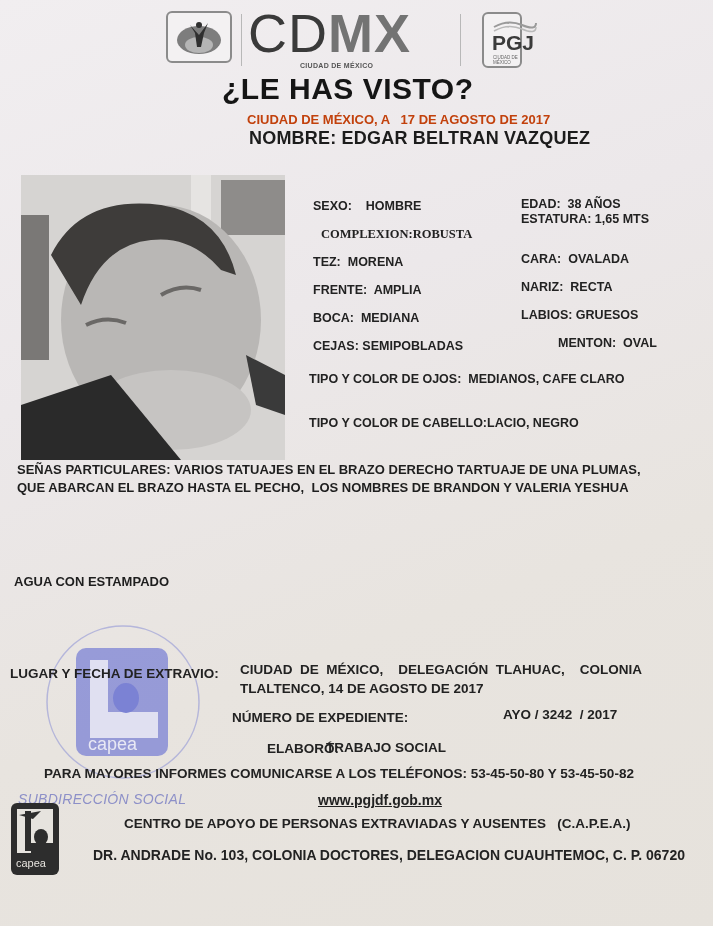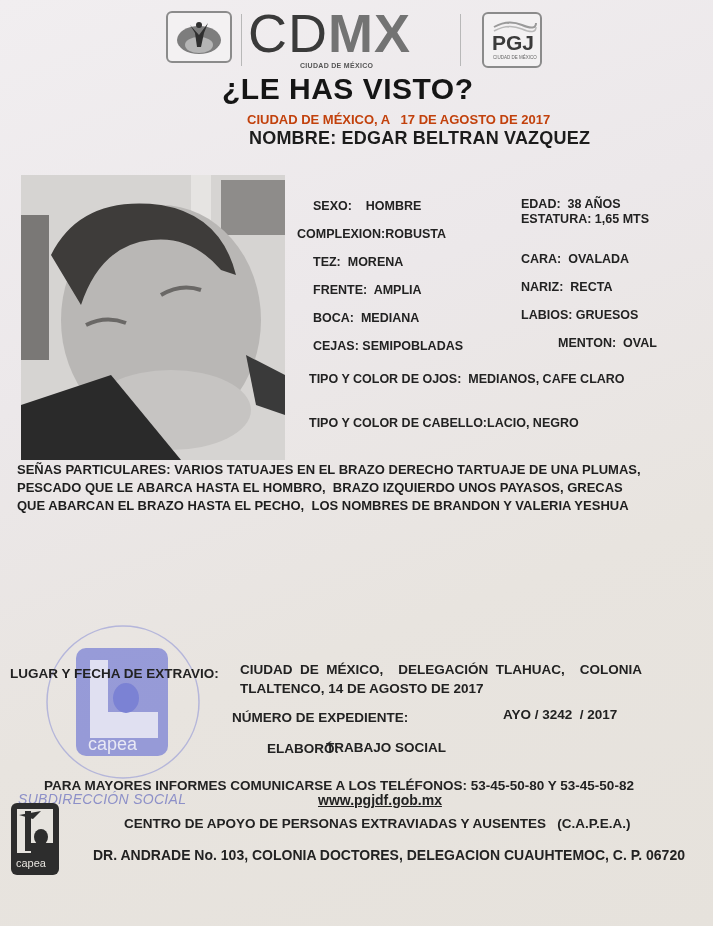--- a/index.html
+++ b/index.html
@@ -54,21 +54,21 @@
     <path d="M22 12 L31 22 L40 10 L36 20 L33 34 L29 34 L27 20 Z" fill="#2f2f2f"></path>
     <circle cx="31" cy="12" r="3" fill="#2f2f2f"></circle>
   </svg>
 </div>
 <div class="vline" style="left:241px;top:14px;height:52px;"></div>
 <div class="cdmx-text">
   <span class="thin">CD</span><span class="thick">MX</span>
 </div>
 <div class="cdmx-sub">CIUDAD DE MÉXICO</div>
 <div class="vline" style="left:460px;top:14px;height:52px;"></div>
-<div class="logo-box" style="left:482px;top:12px;width:60px;height:56px;">
+<div class="logo-box" style="left:482px;top:12px;width:40px;height:56px;">
   <svg width="56" height="16" viewBox="0 0 56 16" style="position:absolute;left:2px;top:3px;">
     <path d="M8 10 Q22 2 36 8 T50 6" stroke="#9a9a9a" stroke-width="2" fill="none"></path>
     <path d="M8 14 Q22 6 36 12 T50 10" stroke="#b9b9b9" stroke-width="1.5" fill="none"></path>
   </svg>
   <div style="position:absolute;left:8px;top:17px;font-size:21px;font-weight:bold;color:#3b3b3b;">PGJ</div>
   <div style="position:absolute;left:9px;top:41px;font-size:4.5px;color:#666;">CIUDAD DE MÉXICO</div>
 </div>
 
 <div class="title">¿LE HAS VISTO?</div>
 <div class="dateline" style="white-space:pre;">CIUDAD DE MÉXICO, A   17 DE AGOSTO DE 2017</div>
@@ -85,40 +85,40 @@
     <ellipse cx="150" cy="235" rx="80" ry="40" fill="#c6c4c2"></ellipse>
     <path d="M0 230 L90 200 L160 285 L0 285 Z" fill="#2a2a2a"></path>
     <path d="M225 180 L264 200 L264 240 L235 230 Z" fill="#3a3a3a"></path>
     <path d="M65 150 Q85 140 105 148" stroke="#6a6866" stroke-width="4" fill="none"></path>
     <path d="M140 120 Q160 108 180 115" stroke="#6a6866" stroke-width="4" fill="none"></path>
   </svg>
 </div>
 
 <div class="field" style="left:313px;top:199px;white-space:pre;">SEXO:    HOMBRE</div>
 <div class="field" style="left:521px;top:197px;white-space:pre;">EDAD:  38 AÑOS</div>
-<div class="field" style="left:297px;top:227px;">COMPLEXION:ROBUSTA</div>
+<div class="field" style="left:321px;top:227px;font-family:Liberation Serif, serif;">COMPLEXION:ROBUSTA</div>
 <div class="field" style="left:521px;top:212px;">ESTATURA: 1,65 MTS</div>
 <div class="field" style="left:313px;top:255px;white-space:pre;">TEZ:  MORENA</div>
 <div class="field" style="left:521px;top:252px;white-space:pre;">CARA:  OVALADA</div>
 <div class="field" style="left:313px;top:283px;white-space:pre;">FRENTE:  AMPLIA</div>
 <div class="field" style="left:521px;top:280px;white-space:pre;">NARIZ:  RECTA</div>
 <div class="field" style="left:313px;top:311px;white-space:pre;">BOCA:  MEDIANA</div>
 <div class="field" style="left:521px;top:308px;">LABIOS: GRUESOS</div>
 <div class="field" style="left:313px;top:339px;">CEJAS: SEMIPOBLADAS</div>
 <div class="field" style="left:525px;top:336px;white-space:pre;padding-left:33px;">MENTON:  OVAL</div>
 <div class="field" style="left:309px;top:372px;white-space:pre;">TIPO Y COLOR DE OJOS:  MEDIANOS, CAFE CLARO</div>
 <div class="field" style="left:309px;top:416px;">TIPO Y COLOR DE CABELLO:LACIO, NEGRO</div>
 
 <div class="para" style="left:17px;top:461px;width:690px;">
   <div>SEÑAS PARTICULARES: VARIOS TATUAJES EN EL BRAZO DERECHO TARTUAJE DE UNA PLUMAS,</div>
-  <div style="white-space:pre;">PESCADO QUE LE ABARCA HASTA EL HOMBRO,  BRAZO IZQUIERDO UNOS PAYASOS, GRECAS</div>
   <div style="white-space:pre;">QUE ABARCAN EL BRAZO HASTA EL PECHO,  LOS NOMBRES DE BRANDON Y VALERIA YESHUA</div>
 </div>
 
 <div class="para" style="left:14px;top:573px;width:690px;">
+  <div>AGUA CON ESTAMPADO</div>
 </div>
 
 <div class="stamp">
   <svg width="170" height="165" viewBox="0 0 170 165">
     <circle cx="85" cy="82" r="76" fill="none" stroke="#8a8fd6" stroke-width="1.5" opacity="0.55"></circle>
     <rect x="38" y="28" width="92" height="108" rx="10" fill="#7b82d4" opacity="0.75"></rect>
     <rect x="52" y="40" width="18" height="78" fill="#e8e8f4" opacity="0.9"></rect>
     <rect x="70" y="92" width="50" height="26" fill="#e8e8f4" opacity="0.9"></rect>
     <ellipse cx="88" cy="78" rx="13" ry="15" fill="#7b82d4"></ellipse>
     <text x="50" y="130" font-family="Liberation Sans, sans-serif" font-size="18" fill="#e8e8f4">capea</text>
@@ -128,21 +128,21 @@
 <div class="field" style="left:10px;top:666px;font-size:13.5px;">LUGAR Y FECHA DE EXTRAVIO:</div>
 <div class="field" style="left:240px;top:662px;font-size:13.5px;white-space:pre;">CIUDAD  DE  MÉXICO,    DELEGACIÓN  TLAHUAC,    COLONIA</div>
 <div class="field" style="left:240px;top:681px;font-size:13.5px;">TLALTENCO, 14 DE AGOSTO DE 2017</div>
 
 <div class="field" style="left:232px;top:710px;font-size:13.5px;">NÚMERO DE EXPEDIENTE:</div>
 <div class="field" style="left:503px;top:707px;font-size:13.5px;white-space:pre;">AYO / 3242  / 2017</div>
 
 <div class="field" style="left:232px;top:741px;font-size:13.5px;margin-left:35px;">ELABORÓ:</div>
 <div class="field" style="left:326px;top:740px;font-size:13.5px;">TRABAJO SOCIAL</div>
 
-<div class="footer-line" style="left:44px;top:766px;font-size:13.5px;margin-top:12px;">PARA MAYORES INFORMES COMUNICARSE A LOS TELÉFONOS: 53-45-50-80 Y 53-45-50-82</div>
+<div class="footer-line" style="left:44px;top:766px;font-size:13.5px;">PARA MAYORES INFORMES COMUNICARSE A LOS TELÉFONOS: 53-45-50-80 Y 53-45-50-82</div>
 <div class="abs" style="left:18px;top:791px;font-size:14px;color:#8d90c8;font-style:italic;letter-spacing:0.3px;">SUBDIRECCIÓN SOCIAL</div>
 <a class="footer-line url" style="left:318px;top:792px;font-size:14px;color:#222;">www.pgjdf.gob.mx</a>
 
 <div class="abs" style="left:11px;top:803px;width:48px;height:72px;background:#2d2d2d;border-radius:6px;">
   <svg width="48" height="72" viewBox="0 0 48 72">
     <rect x="6" y="6" width="36" height="44" fill="#e6e3de"></rect>
     <rect x="14" y="8" width="6" height="40" fill="#2d2d2d"></rect>
     <path d="M8 12 L30 8 L22 16 Z" fill="#2d2d2d"></path>
     <ellipse cx="30" cy="34" rx="7" ry="8" fill="#2d2d2d"></ellipse>
     <rect x="20" y="40" width="22" height="10" fill="#2d2d2d"></rect>

